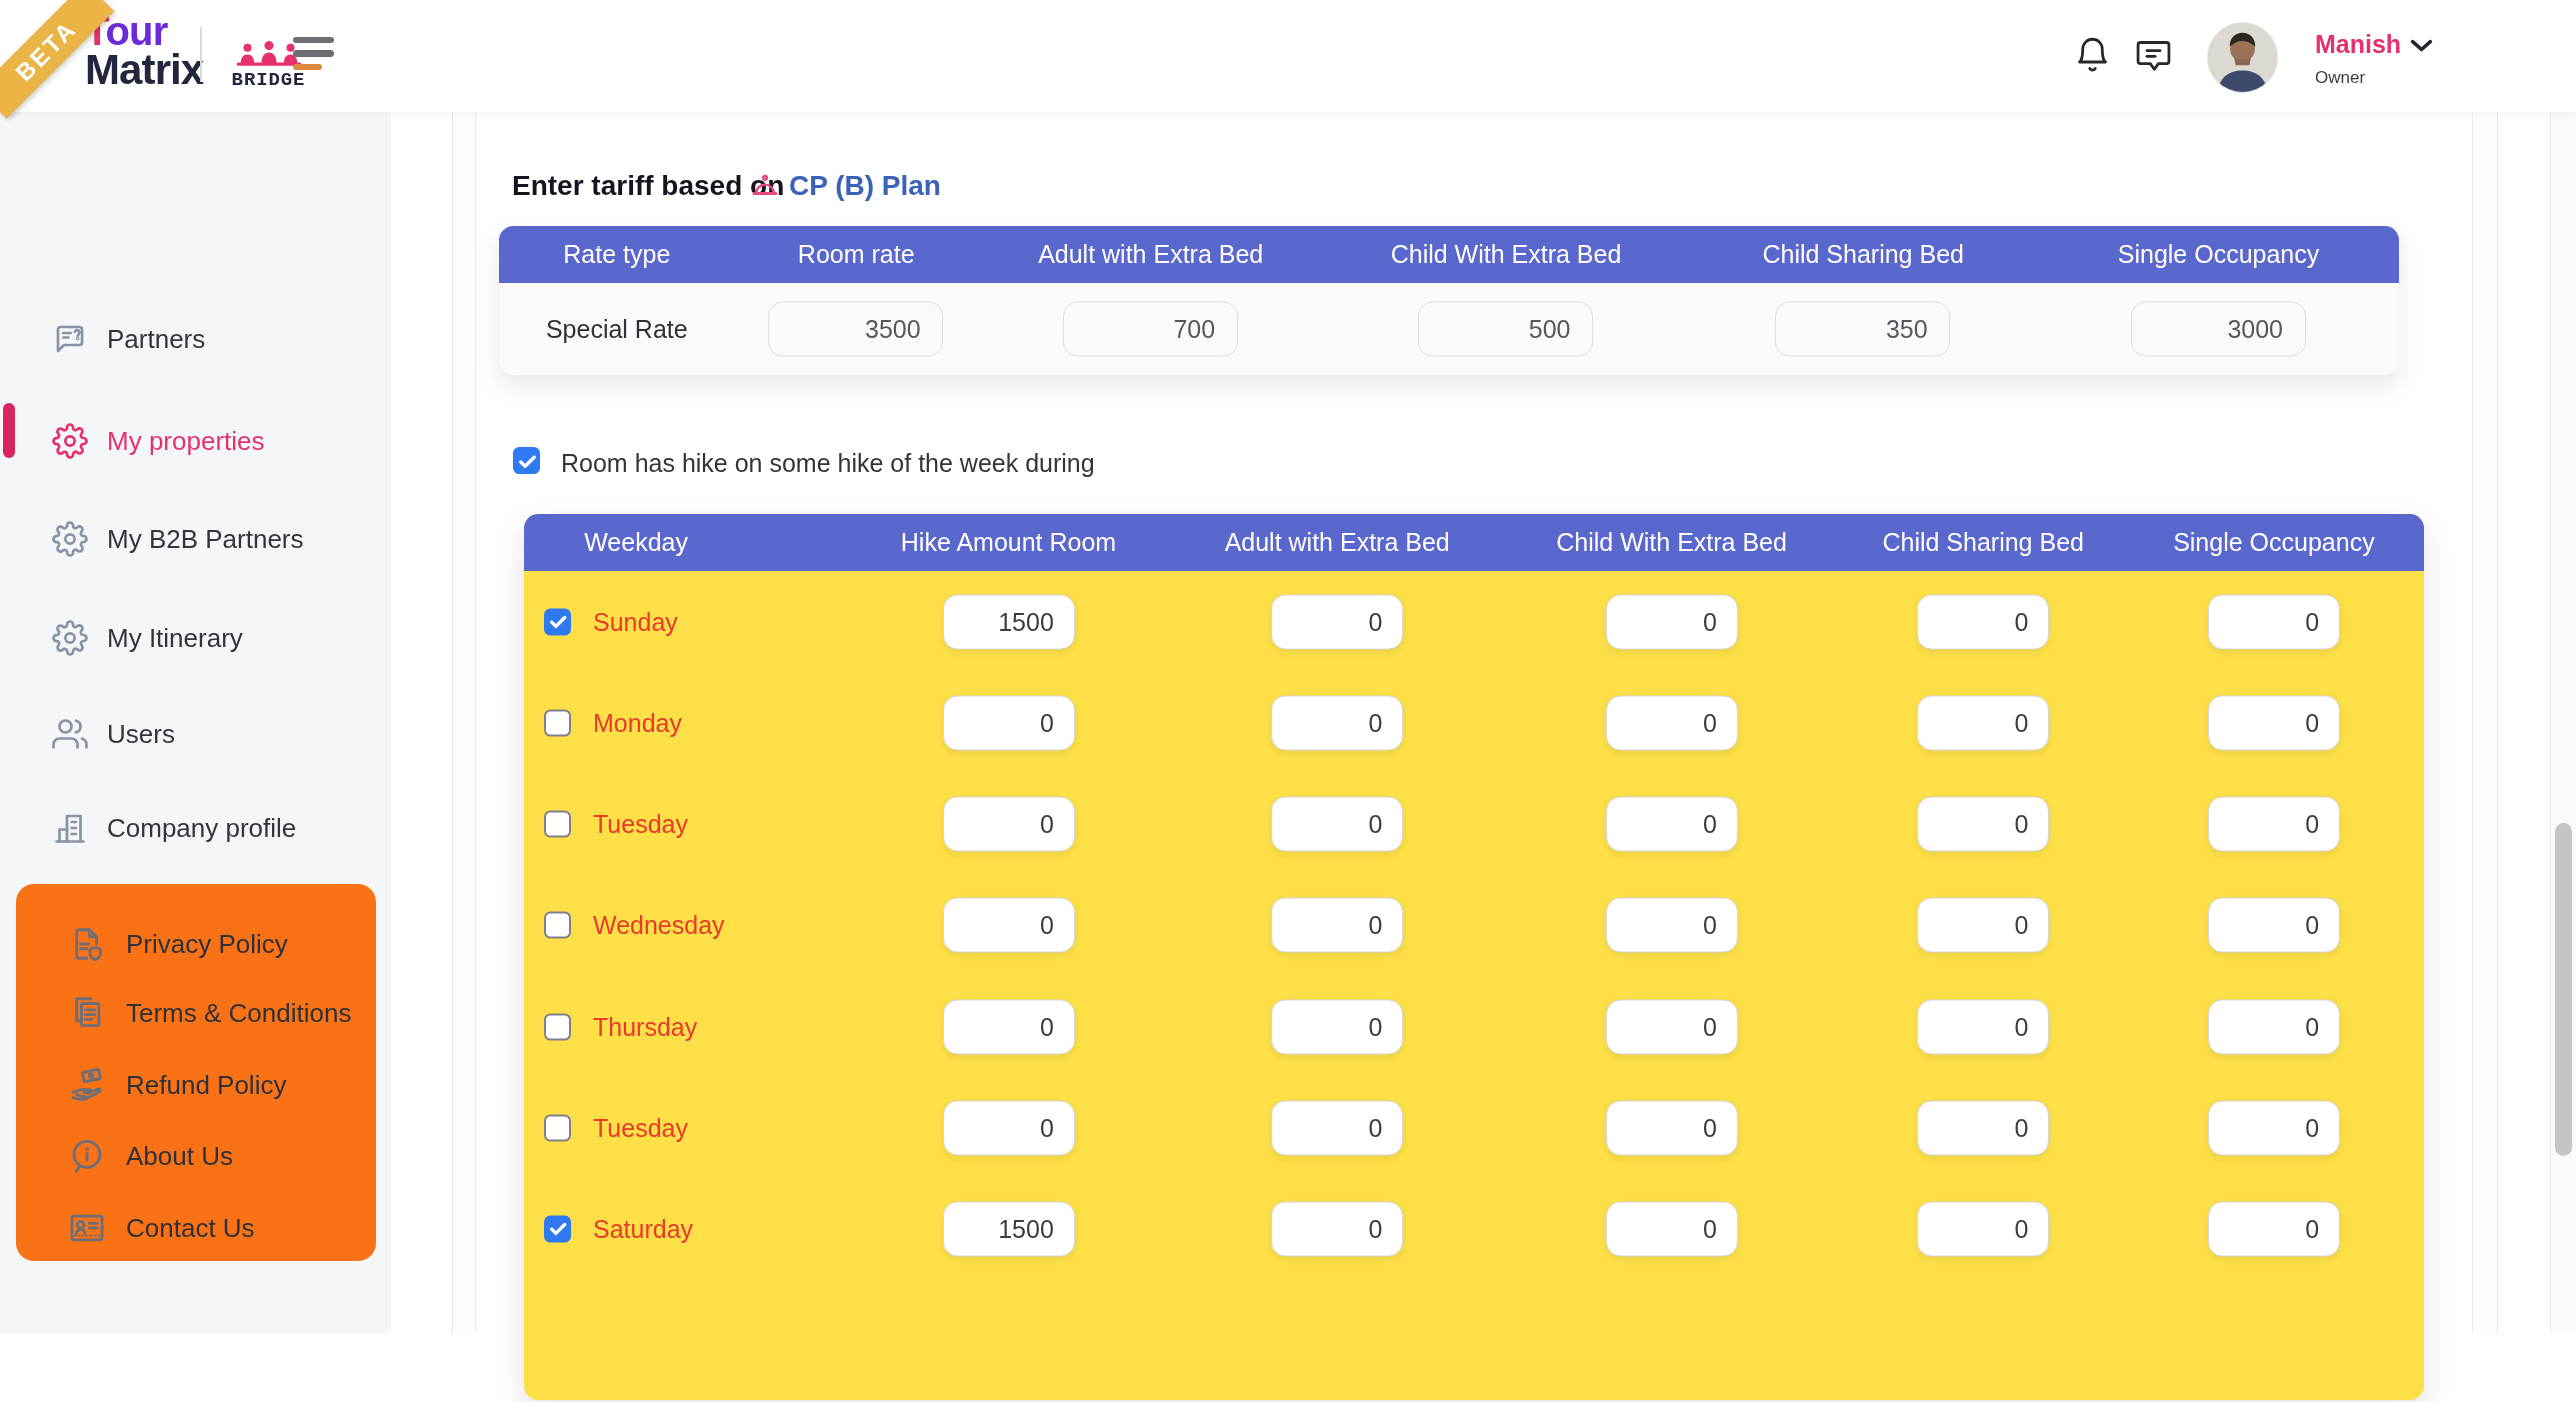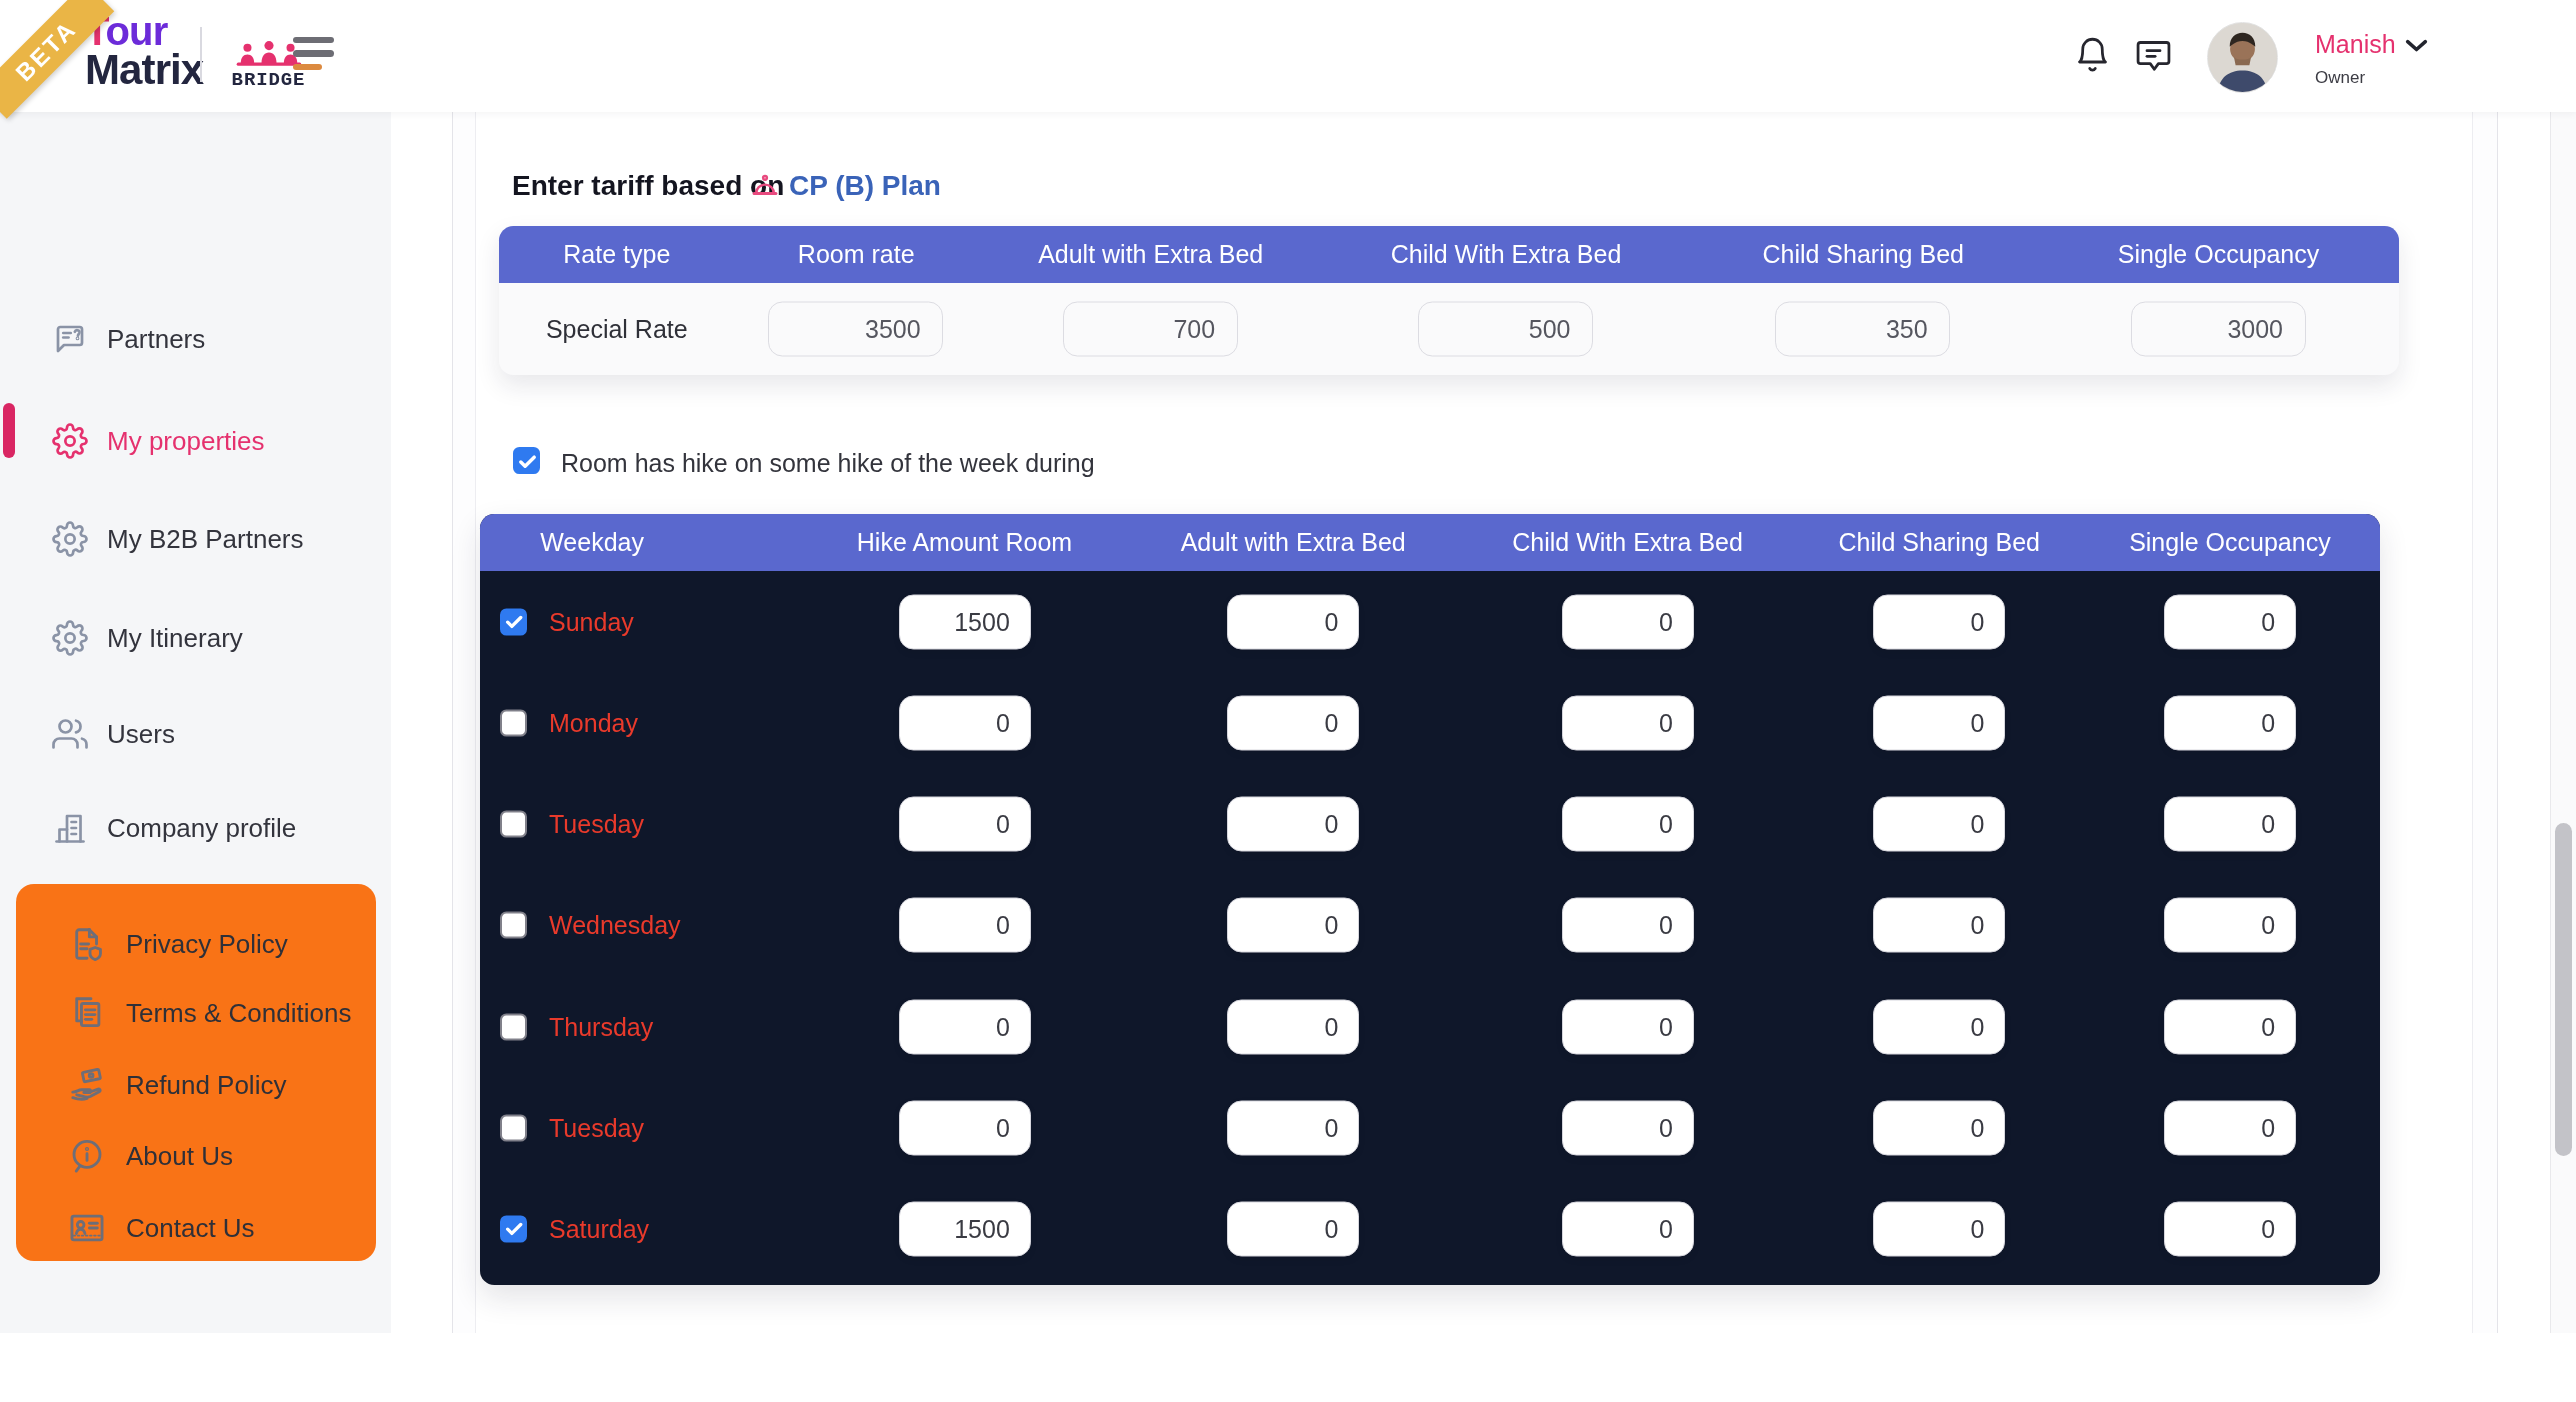--- a/index.html
+++ b/index.html
@@ -20,21 +20,21 @@
   .bridge-block{position:absolute;left:215px;top:41px;width:107px;text-align:center;font-family:Liberation Mono, monospace;}
   .bridge-text{font-size:19px;font-weight:bold;color:#23263F;letter-spacing:0.9px;margin-top:0.9px;}
   .hamburger{position:absolute;left:293px;top:37px;width:41px;height:38px;cursor:pointer;}
   .hamburger .bar{height:6.3px;border-radius:3.6px;background:#6D6D74;margin-bottom:7.2px;}
   .hamburger .bar.short{width:29px;background:#DC8A3F;}
   .hdr-icon{position:absolute;top:36px;width:39px;height:39px;}
   .hdr-bell{left:2073px;}
   .hdr-chat{left:2134px;}
   .avatar{position:absolute;left:2207px;top:21.5px;width:69px;height:69px;border-radius:50%;
           background:radial-gradient(circle at 35% 30%,#e9e7e3,#cbc9c5);overflow:hidden;border:0.9px solid #e2e2e2;}
-  .user-name-row{position:absolute;left:2315px;top:30px;font-size:25px;font-weight:normal;color:#E5316E;white-space:nowrap;}
+  .user-name-row{position:absolute;left:2315px;top:30px;font-size:25px;font-weight:bold;color:#E5316E;white-space:nowrap;}
   .user-name-row svg{vertical-align:middle;margin-left:9px;}
   .user-role{position:absolute;left:2315px;top:68px;font-size:17px;color:#3C3C44;}
 
   
   .sidebar{position:absolute;left:0;top:112px;width:391px;height:1221px;background:#F5F6F8;z-index:10;}
   .side-item{position:absolute;left:0;width:391px;height:57px;cursor:pointer;}
   .side-item .icon{position:absolute;left:52px;top:50%;transform:translateY(-50%);width:36px;height:36px;}
   .side-item .lbl{position:absolute;left:107px;top:50%;transform:translateY(-50%);font-size:26px;color:#33343D;white-space:nowrap;}
   .side-item.active .lbl{color:#E5316E;}
   .active-bar{position:absolute;left:2.7px;top:291px;width:12.5px;height:55px;border-radius:7.2px;background:#D92663;}
@@ -55,21 +55,21 @@
   .scroll-thumb{position:absolute;left:2555px;top:823px;width:17px;height:333px;background:#C3C3C8;border-radius:9px;}
 
   
   .tariff-title{position:absolute;left:512px;top:170px;font-size:28px;font-weight:bold;color:#141520;white-space:nowrap;z-index:15;}
   .plan-icon{position:absolute;left:750px;top:170px;width:30px;height:32px;z-index:15;}
   .plan-link{position:absolute;left:789px;top:170px;font-size:28px;font-weight:bold;color:#3A63B8;white-space:nowrap;cursor:pointer;z-index:15;}
 
   .card{position:absolute;border-radius:14.3px;z-index:15;}
   .rate-card{left:499px;top:226px;width:1900px;height:149px;background:#FAFAFB;
              box-shadow:0 10.7px 25px rgba(30,30,60,.10);}
-  .week-card{left:480px;top:514px;width:1900px;height:771px;background:#0f172a;
+  .week-card{left:524px;top:514px;width:1900px;height:886px;background:#fde047;
              box-shadow:0 12.5px 30px rgba(30,30,60,.12);}
   .thead{position:absolute;left:0;top:0;width:100%;height:57px;background:#5A68CE;border-radius:14.3px 14.3px 0 0;}
   .th{position:absolute;top:0;transform:translateX(-50%);line-height:57px;font-size:25px;color:#fff;white-space:nowrap;}
   .rate-row{position:absolute;left:0;top:57px;width:100%;height:92px;}
   .rate-label{position:absolute;top:50%;transform:translate(-50%,-50%);font-size:25px;color:#2F3038;white-space:nowrap;}
   .num-input{position:absolute;top:50%;transform:translateY(-50%);box-sizing:border-box;height:55px;
              border:1.8px solid #DCDCE2;border-radius:14.3px;background:transparent;text-align:right;
              padding-right:21.5px;font-size:25px;color:#55565F;font-family:"Liberation Sans",sans-serif;outline:none;}
   .rate-row .num-input{width:175px;}
   .trow{position:absolute;left:0;width:100%;height:101px;}

